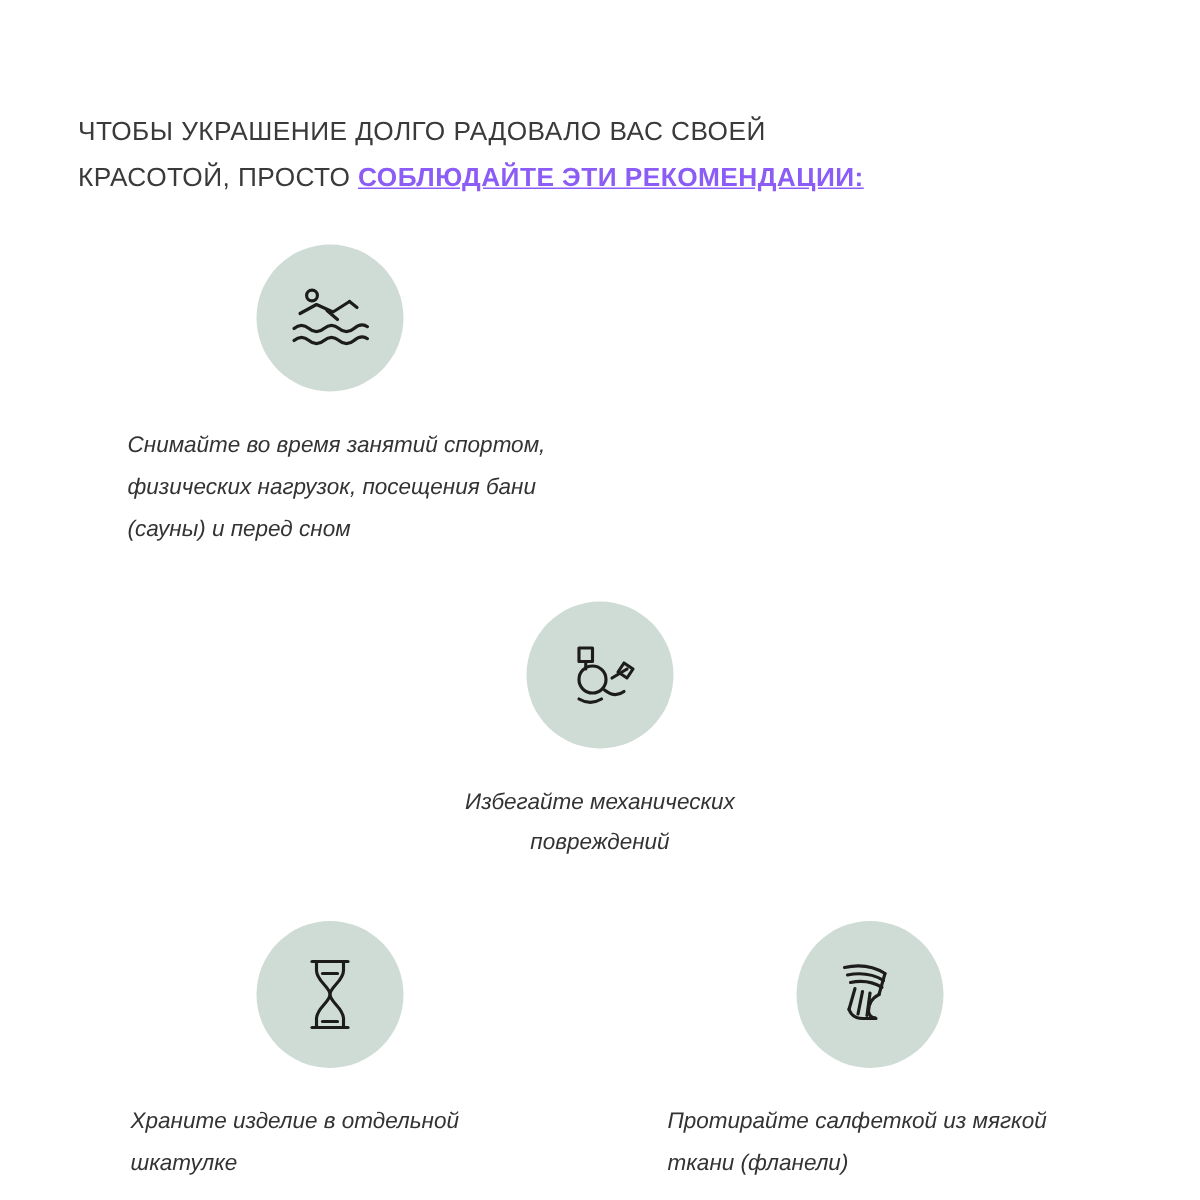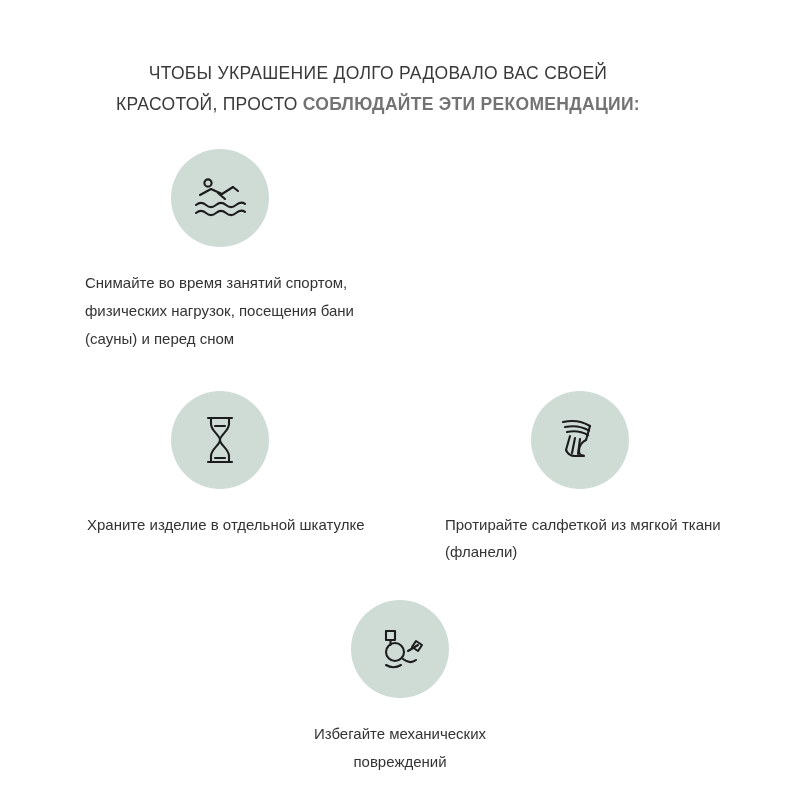--- a/index.html
+++ b/index.html
@@ -18,40 +18,41 @@
   .page {
     position: relative;
     width: 800px;
     height: 800px;
     box-sizing: border-box;
     padding: 0;
   }
 
   
   .heading {
-    margin: 2px;
+    margin: 16px;
     padding: 56px 80px 0 36px;
-    text-align: center;
     font-size: 17.5px;
     line-height: 1.75;
     letter-spacing: 0.3px;
     font-weight: 400;
     color: #3a3a3a;
     text-transform: uppercase;
   }
   .heading .bold {
     font-weight: 700;
-    color: #737373;
+    color: #8b5cf6;
+    text-decoration: underline;
   }
 
   
   .tips {
     position: relative;
     padding: 0 70px;
     margin-top: 30px;
+    font-style: italic;
   }
 
   .row {
     display: flex;
     justify-content: space-between;
     align-items: flex-start;
   }
   .row.single {
     justify-content: center;
   }
@@ -124,20 +125,41 @@
               <path d="M41 14 L46 18"></path>
               <path d="M26 20 L33 26"></path>
               <path d="M4 32c3.5-3 6.5-3 10 0s6.5 3 10 0 6.5-3 10 0 6.5 3 10 0 6.5-3 9-1.2"></path>
               <path d="M4 40c3.5-3 6.5-3 10 0s6.5 3 10 0 6.5-3 10 0 6.5 3 10 0 6.5-3 9-1.2"></path>
             </svg>
           </span>
         </div>
         <div class="tip-text">Снимайте во время занятий спортом, физических нагрузок, посещения бани (сауны) и перед сном</div>
       </div>
 
+
+    </div>
+
+    <div class="row row-2 single">
+
+      <div class="tip center-text">
+        <div class="badge">
+          <span>
+            <svg width="56" height="52" viewBox="0 0 56 52" fill="none" stroke="#1c1c1c" stroke-width="2.1" stroke-linecap="round" stroke-linejoin="round">
+              <rect x="14" y="8" width="9" height="9"></rect>
+              <path d="M18.5 17 v5"></path>
+              <circle cx="23" cy="29" r="9"></circle>
+              <path d="M31 36 c5 4 9 4 13 1"></path>
+              <path d="M36 28 l10-6"></path>
+              <path d="M44 18 l6 4 -4 6 -6-4z"></path>
+              <path d="M14 42 c5 3 10 3 15 0"></path>
+            </svg>
+          </span>
+        </div>
+        <div class="tip-text">Избегайте механических повреждений</div>
+      </div>
 
     </div>
 
     <div class="row row-3">
 
       <div class="tip">
         <div class="badge">
           <span>
             <svg width="48" height="56" viewBox="0 0 48 56" fill="none" stroke="#1c1c1c" stroke-width="2.1" stroke-linecap="round" stroke-linejoin="round">
               <path d="M12 6 h24"></path>
@@ -166,35 +188,14 @@
               <path d="M17 22 l-4 14"></path>
               <path d="M13 36 c1.6 4 5 6 9 6 h9"></path>
             </svg>
           </span>
         </div>
         <div class="tip-text">Протирайте салфеткой из мягкой ткани (фланели)</div>
       </div>
 
     </div>
 
-    <div class="row row-2 single">
-
-      <div class="tip center-text">
-        <div class="badge">
-          <span>
-            <svg width="56" height="52" viewBox="0 0 56 52" fill="none" stroke="#1c1c1c" stroke-width="2.1" stroke-linecap="round" stroke-linejoin="round">
-              <rect x="14" y="8" width="9" height="9"></rect>
-              <path d="M18.5 17 v5"></path>
-              <circle cx="23" cy="29" r="9"></circle>
-              <path d="M31 36 c5 4 9 4 13 1"></path>
-              <path d="M36 28 l10-6"></path>
-              <path d="M44 18 l6 4 -4 6 -6-4z"></path>
-              <path d="M14 42 c5 3 10 3 15 0"></path>
-            </svg>
-          </span>
-        </div>
-        <div class="tip-text">Избегайте механических повреждений</div>
-      </div>
-
-    </div>
-
   </div>
 </div>
 
 </body></html>

